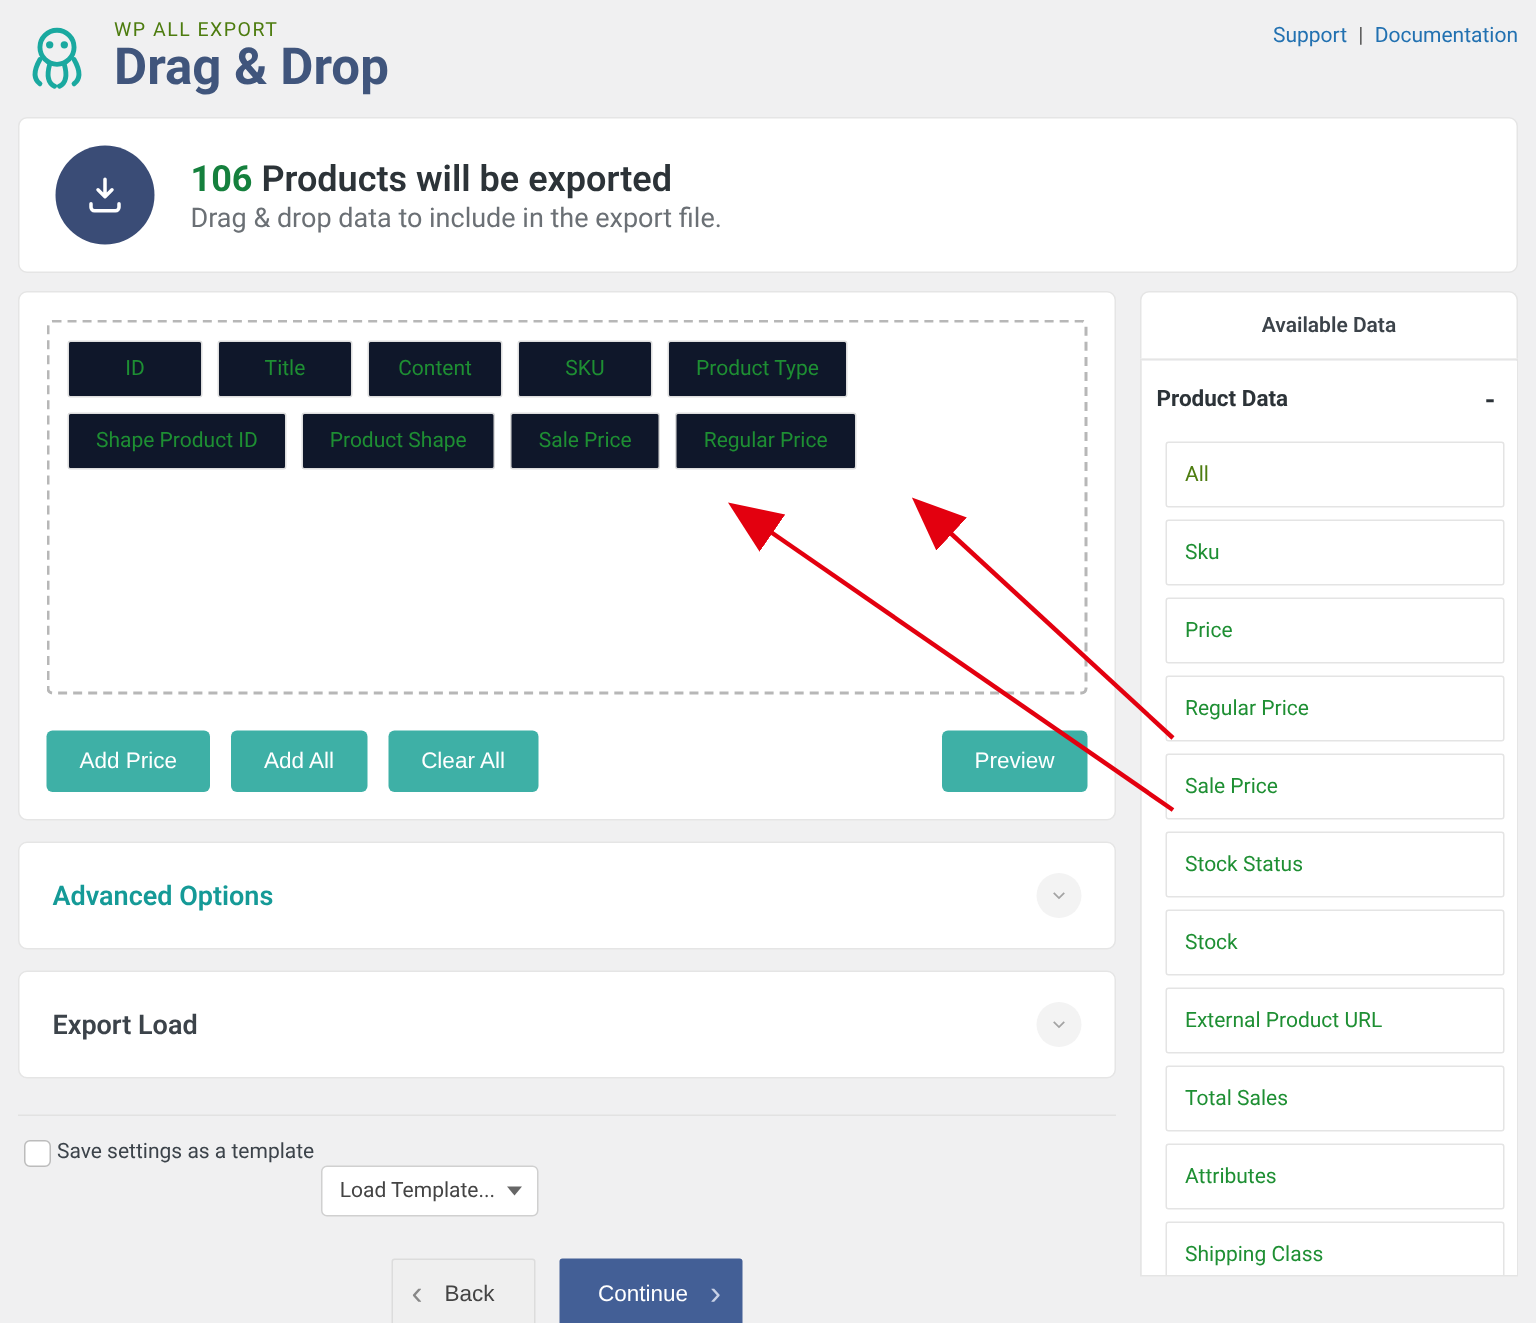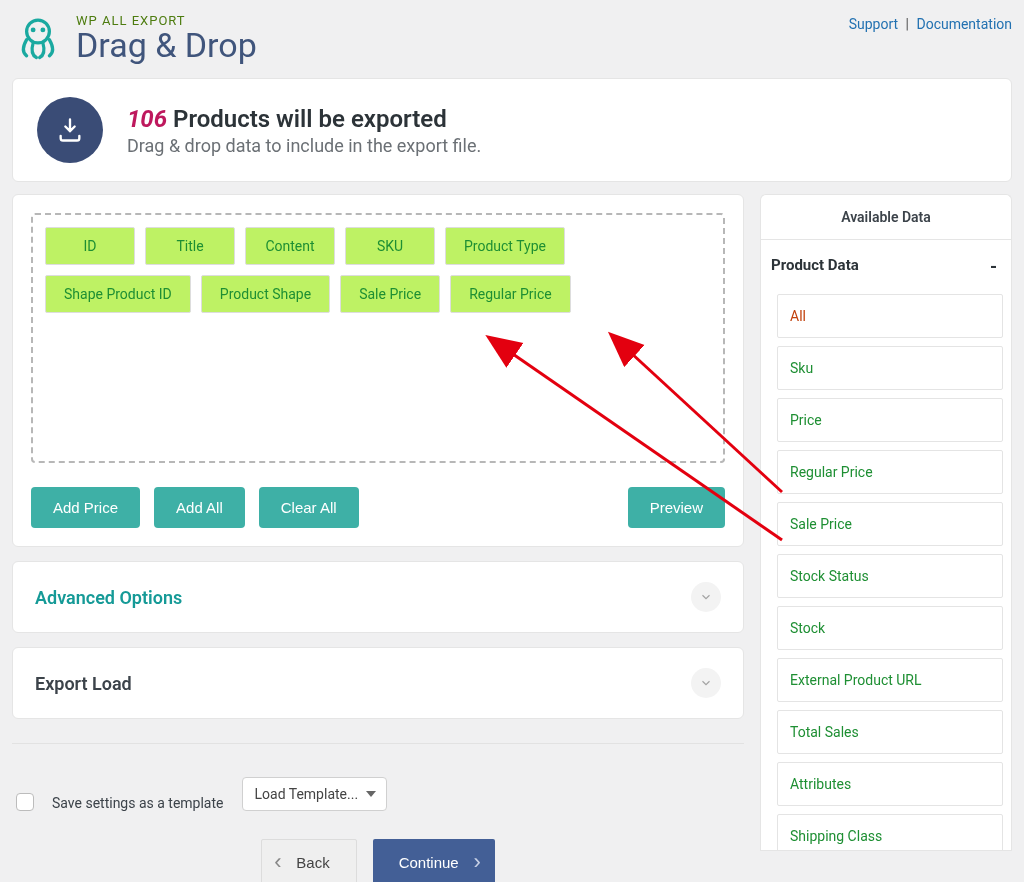--- a/index.html
+++ b/index.html
@@ -14,53 +14,53 @@
     position:relative;
   }
   a { color:#2271b1; text-decoration:none; }
 
   
   .page-header { padding:12px 12px 4px 12px; display:flex; align-items:flex-start; }
   .logo-wrap { display:flex; align-items:center; flex:1; }
   .logo-svg { width:52px; height:52px; }
   .title-block { margin-left:12px; }
   .title-small { font-size:13px; letter-spacing:1px; color:#4d7c0f; font-weight:400; }
-  .title-big { font-size:34px; font-weight:400; color:#40557c; line-height:1.05; }
+  .title-big { font-size:34px; font-weight:700; color:#40557c; line-height:1.05; }
   .header-links { font-size:14px; padding-top:4px; }
   .header-links .sep { color:#555; padding:0 4px; }
 
   
   .info-card {
     background:#fff; border:1px solid #e5e5e5; border-radius:6px;
     margin:10px 12px 12px 12px; padding:18px 24px; display:flex; align-items:center;
   }
   .info-icon {
     width:66px; height:66px; border-radius:50%; background:#3a4c76;
     display:flex; align-items:center; justify-content:center; margin-right:24px;
     flex-shrink:0;
   }
   .info-icon svg { width:28px; height:28px; stroke:#fff; fill:none; stroke-width:2; }
   .info-title { font-size:24px; font-weight:600; color:#2c3338; }
-  .info-title .count { color:#be185d; font-weight:700;font-style:italic; }
+  .info-title .count { color:#15803d; font-weight:700; }
   .info-sub { font-size:18px; color:#6b7075; margin-top:2px;text-align:center; }
 
   
   .layout { display:flex; padding:0 12px; gap:16px; }
   .col-left { flex:1; min-width:0; }
   .col-right { width:252px; flex-shrink:0; }
 
   
   .card { background:#fff; border:1px solid #e5e5e5; border-radius:6px; }
   .builder-card { padding:18px; }
   .drop-zone {
     border:2.5px dashed #b7b7b7; border-radius:4px; min-height:250px;
     padding:12px; display:flex; flex-wrap:wrap; align-content:flex-start; gap:10px;
   }
   .field-chip {
-    background:#bef264; border:1px solid #ddd; color:#1e8f33;
+    background:#0f172a; border:1px solid #ddd; color:#1e8f33;
     padding:10px 18px; font-size:14px; border-radius:2px; user-select:none;
     min-width:90px; text-align:center;
   }
   .builder-actions { display:flex; gap:14px; margin-top:24px; }
   .btn-teal {
     background:#3eb0a6; color:#fff; border:none; border-radius:4px;
     padding:12px 22px; font-size:15px; cursor:pointer;
   }
   .spacer { flex:1; }
 
@@ -74,21 +74,21 @@
   .section-row.advanced .label { color:#159a97; }
   .section-row.export .label { color:#3c434a; }
   .chev-circle {
     width:30px; height:30px; border-radius:50%; background:#f3f3f3;
     display:flex; align-items:center; justify-content:center; color:#a3a3a3;
   }
 
   .hr { border:none; border-top:1px solid #e2e2e2; margin:24px 0 14px 0; }
 
   
-  .template-row { display:flex; align-items:flex-end; gap:18px; padding:2px 4px; }
+  .template-row { display:flex; align-items:flex-start; gap:4px; padding:2px 4px; }
   .chk {
     width:18px; height:18px; border:1px solid #bcbcbc; border-radius:4px; background:#fff;
   }
   .select-mock {
     background:#fff; border:1px solid #d0d0d0; border-radius:4px;
     padding:8px 28px 8px 12px; font-size:14px; color:#444; position:relative;margin-top:17px;
   }
   .select-mock:after{
     content:""; position:absolute; right:10px; top:50%; width:0;height:0;
     border-left:5px solid transparent;border-right:5px solid transparent;
@@ -127,21 +127,21 @@
     display:flex; justify-content:space-between; align-items:flex-start;
     font-weight:700; font-size:15px; color:#2c3338;
     padding:14px 6px 12px 2px;
   }
   .group-head .collapse { font-weight:700; font-size:18px; }
   .avail-item {
     border:1px solid #e4e4e4; border-radius:2px;
     padding:13px 12px; margin:5px 0 8px 8px; color:#1e8f33; font-size:14px;
     cursor:grab; background:#fff;
   }
-  .avail-item.muted { color:#c2410c; }
+  .avail-item.muted { color:#4d7c0f; }
 
   
   .avail-scroll::-webkit-scrollbar{ width:14px;}
   .avail-scroll::-webkit-scrollbar-thumb{ background:#c7c7c7; border-radius:2px;}
   .avail-scroll::-webkit-scrollbar-track{ background:#f0f0f0;}
 
   
   .arrows-svg { position:absolute; left:0; top:0; pointer-events:none; }
 </style>
 </head>

